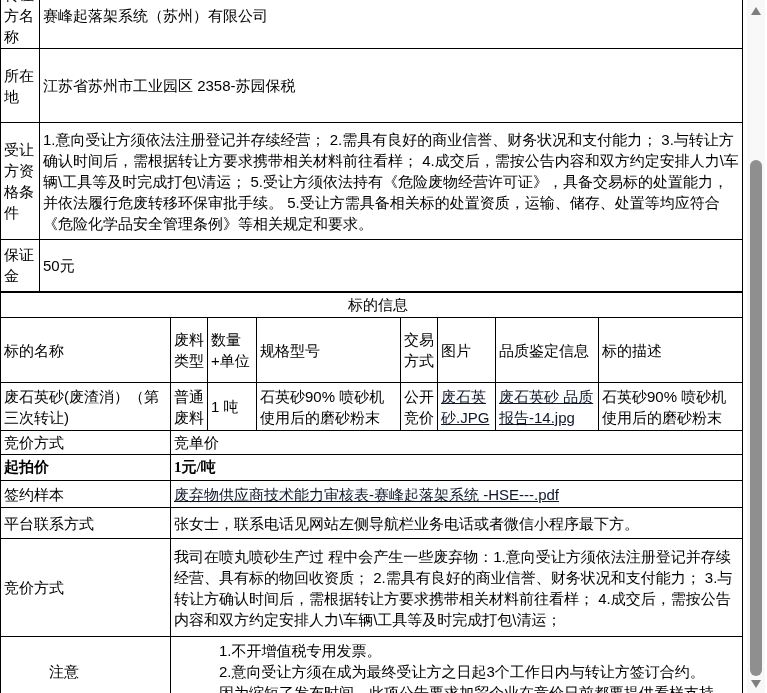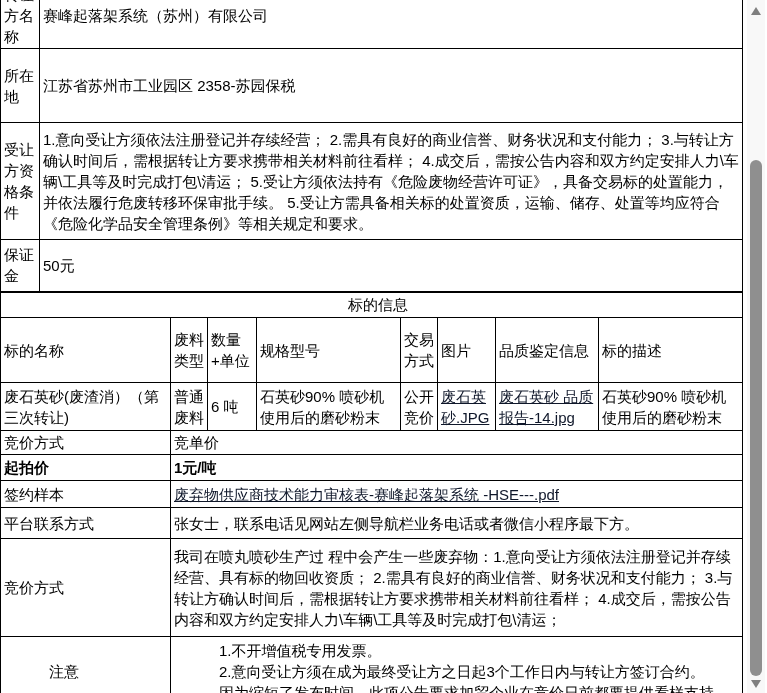--- a/index.html
+++ b/index.html
@@ -10,21 +10,21 @@
   .content{position:absolute;left:0;top:-18px;width:743px;}
   table{border-collapse:collapse;width:743px;table-layout:fixed;}
   td{
     border:1px solid #000;font-size:15px;line-height:21px;
     vertical-align:middle;padding:1px 3px;word-break:break-all;
     overflow:hidden;
   }
   td.lbl{padding-left:3px;}
   tr.band td{text-align:center;border-top:2px solid #000;padding-left:16px;}
   tr.last td{border-bottom:2px solid #b91c1c;padding-left:48px;}
-  tr.bold td{font-weight:bold;}
+  tr.bold td{font-weight:bold;font-family:Liberation Serif, serif;}
   a.lnk{color:#0f172a;text-decoration:underline;cursor:pointer;}
   
   .scrollbar{position:absolute;top:0;right:2px;width:18px;height:693px;background:#f8f8f8;}
   .sb-thumb{position:absolute;left:3px;top:160px;width:12px;height:516px;background:#8f8f8f;border-radius:6px;}
   .sb-up{position:absolute;left:4px;top:7px;width:0;height:0;
     border-left:5px solid transparent;border-right:5px solid transparent;border-bottom:8px solid #7f7f7f;}
   .sb-down{position:absolute;left:4px;top:680px;width:0;height:0;
     border-left:5px solid transparent;border-right:5px solid transparent;border-top:8px solid #7f7f7f;}
 </style>
 </head>
@@ -73,21 +73,21 @@
       <td>规格型号</td>
       <td>交易方式</td>
       <td>图片</td>
       <td>品质鉴定信息</td>
       <td>标的描述</td>
     </tr>
 
     <tr style="height:48px">
       <td colspan="2">废石英砂(废渣消）（第三次转让)</td>
       <td>普通废料</td>
-      <td>6 吨</td>
+      <td>1 吨</td>
       <td>石英砂90% 喷砂机使用后的磨砂粉末</td>
       <td>公开竞价</td>
       <td>
         <a class="lnk">废石英砂.JPG</a>
       </td>
       <td>
         <a class="lnk">废石英砂 品质报告-14.jpg</a>
       </td>
       <td>石英砂90% 喷砂机使用后的磨砂粉末</td>
     </tr>

